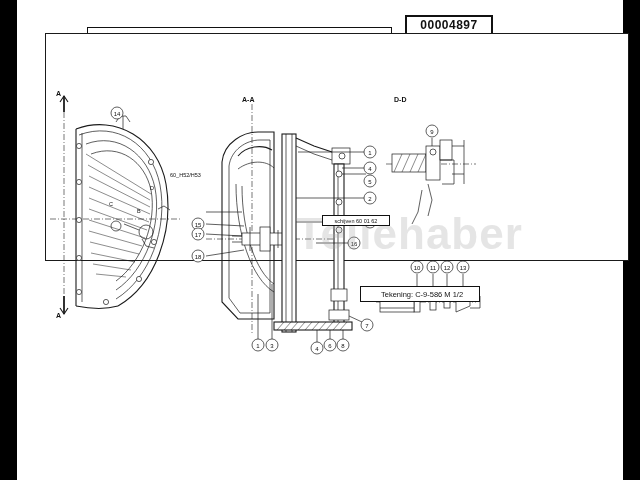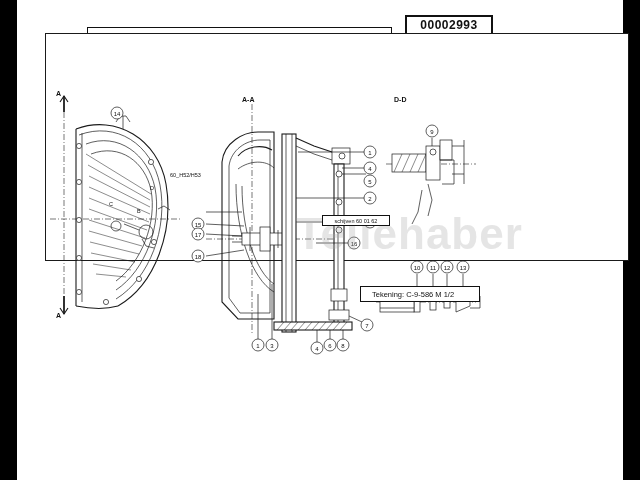--- a/index.html
+++ b/index.html
@@ -83,21 +83,21 @@
     position: absolute;
     left: 343px;
     top: 286px;
     width: 120px;
     height: 16px;
     border: 1px solid #111;
     background: #fff;
     display: flex;
     align-items: center;
     box-sizing: border-box;
-    padding-left: 11px;
+    padding-left: 20px;
   }
   #tek-box .t {
     font-size: 7.5px;
     color: #111;
     white-space: nowrap;
   }
   
   #note-box {
     position: absolute;
     left: 305px;
@@ -146,21 +146,21 @@
   .balloon-t { font-size: 6px; fill: #111; font-family: "Liberation Sans", sans-serif; text-anchor: middle; }
 </style>
 </head>
 <body>
 
 <div id="stage">
 
   <div id="paper">
 
     <div id="docnum-box">
-      <span class="t">00002993</span>
+      <span class="t">00004897</span>
     </div>
 
     <div id="title-box">
       <span class="t">VOLLEDIG WIT KOPLICHT VOOR HALOGEENLAMP (MODEL A)</span>
     </div>
 
     <div id="frame">
 
       <svg width="582" height="323" viewBox="0 0 582 323">
 

